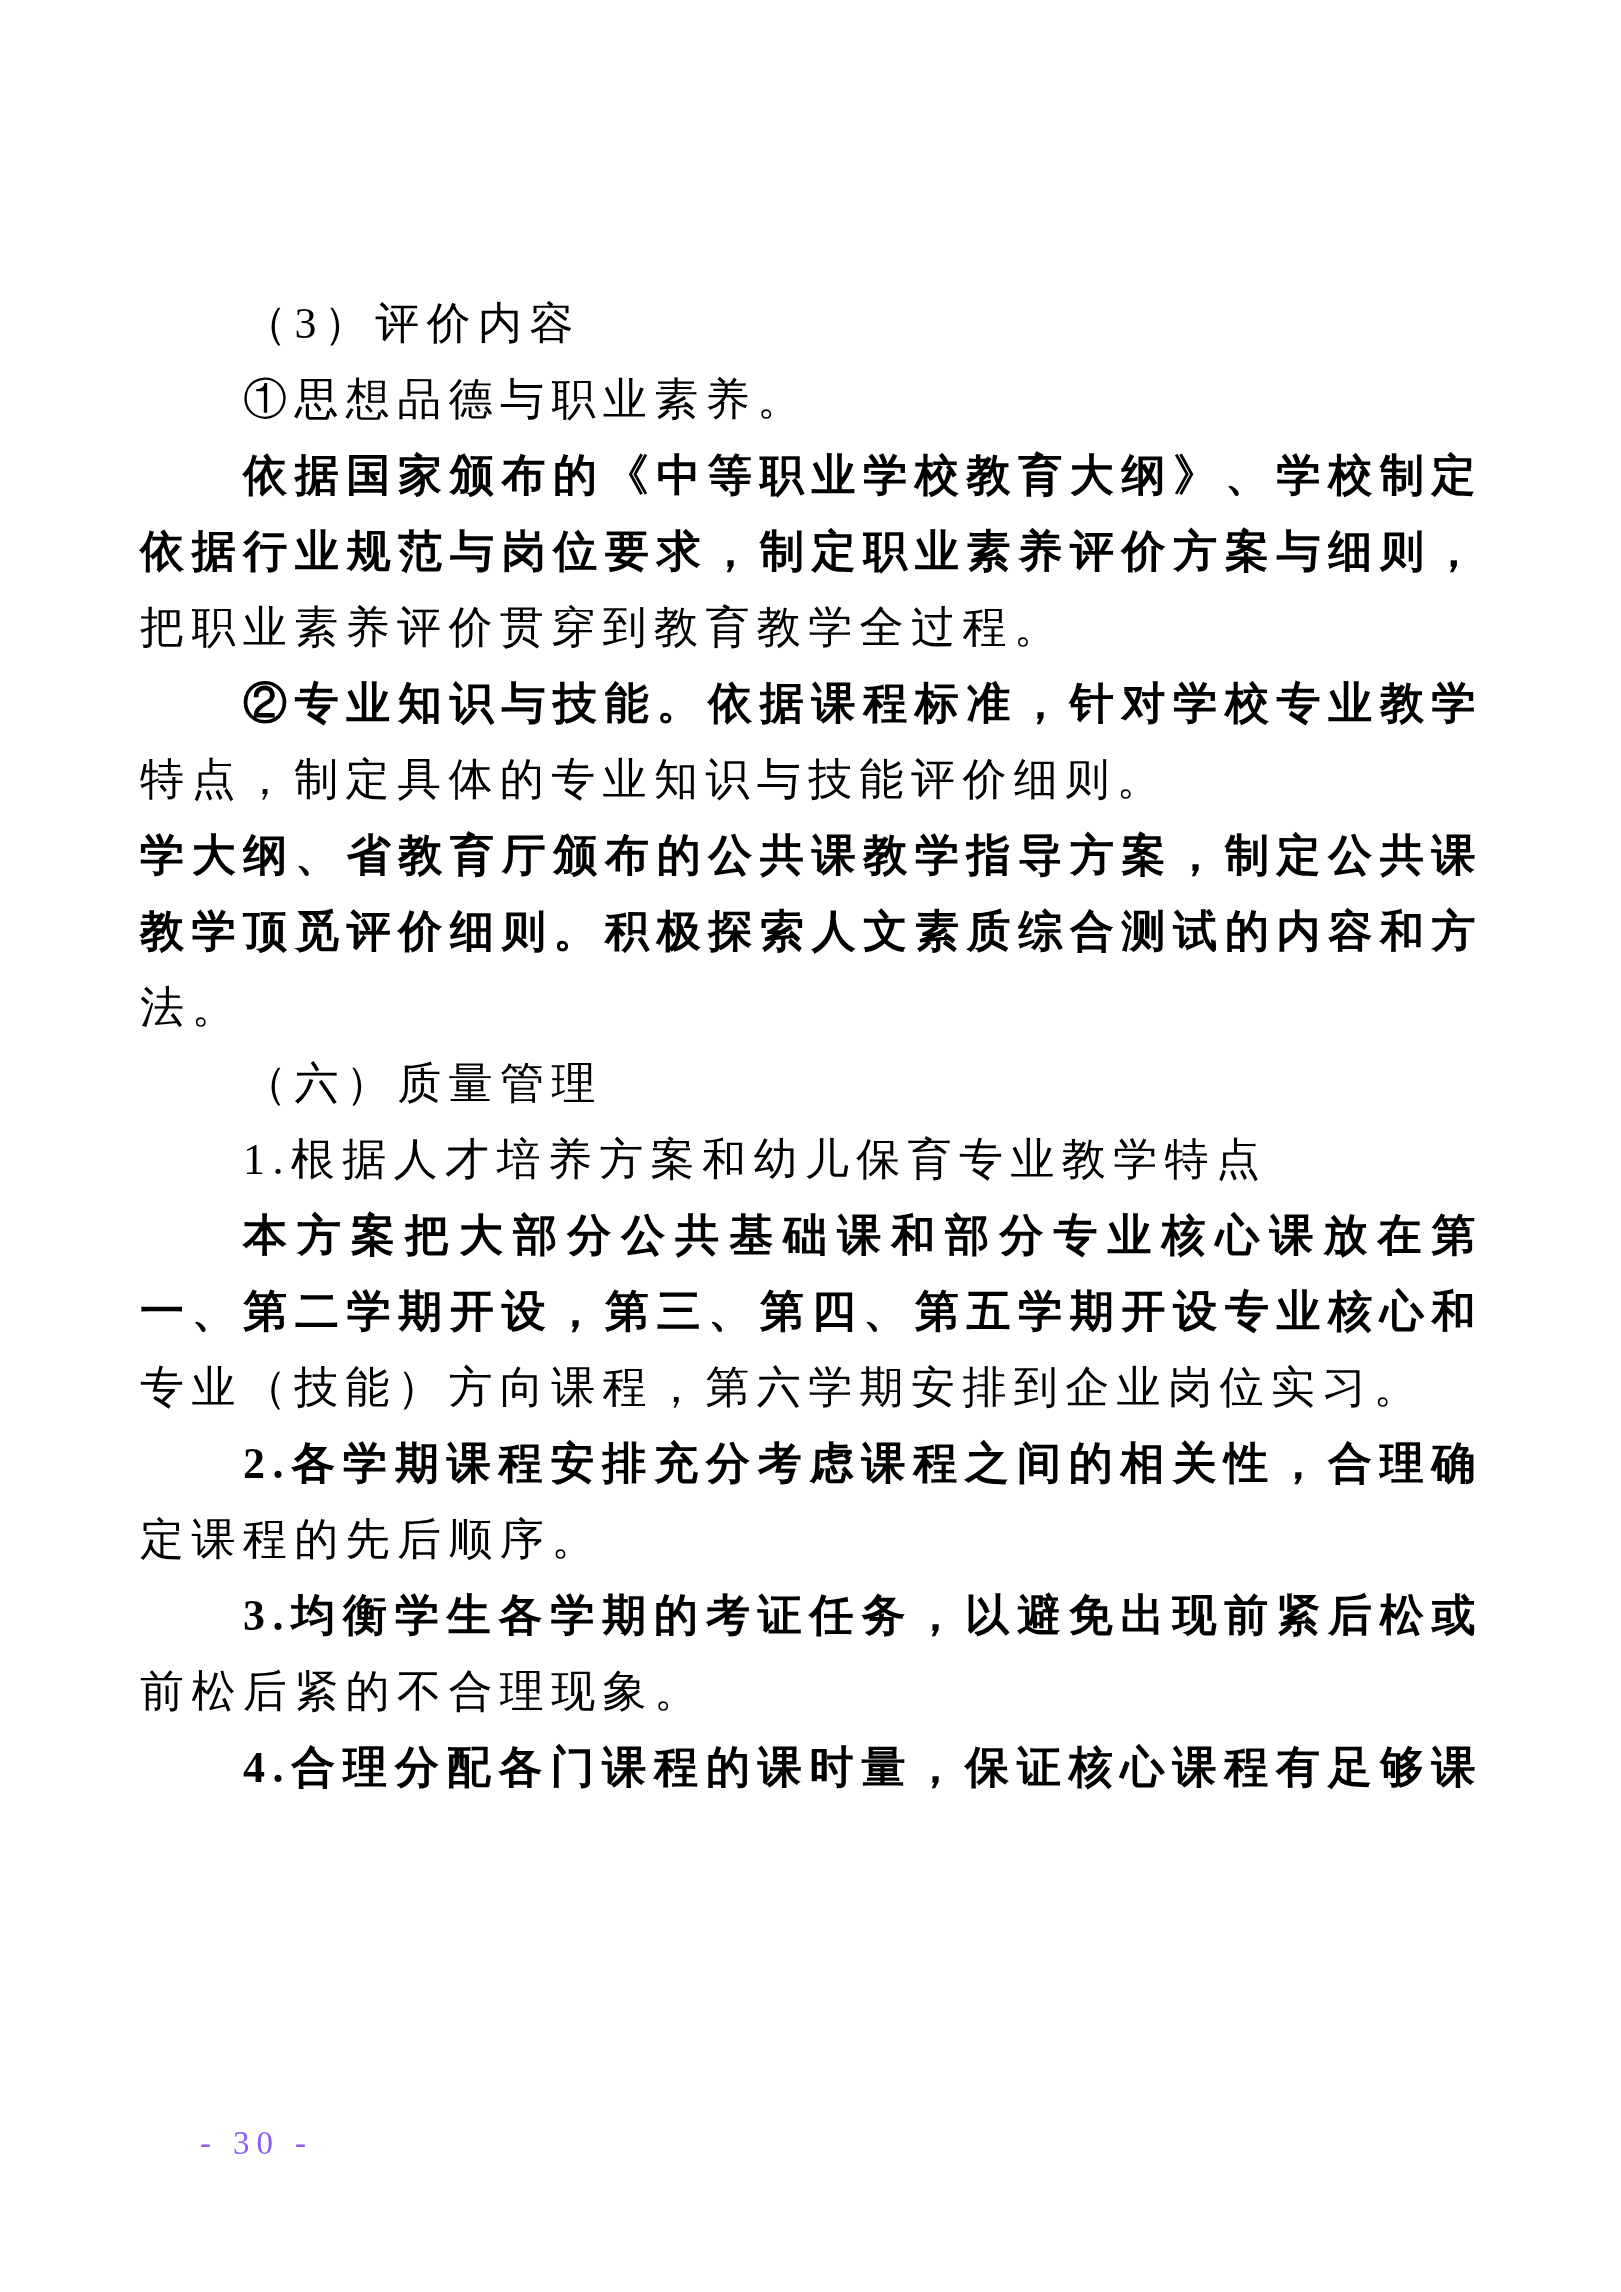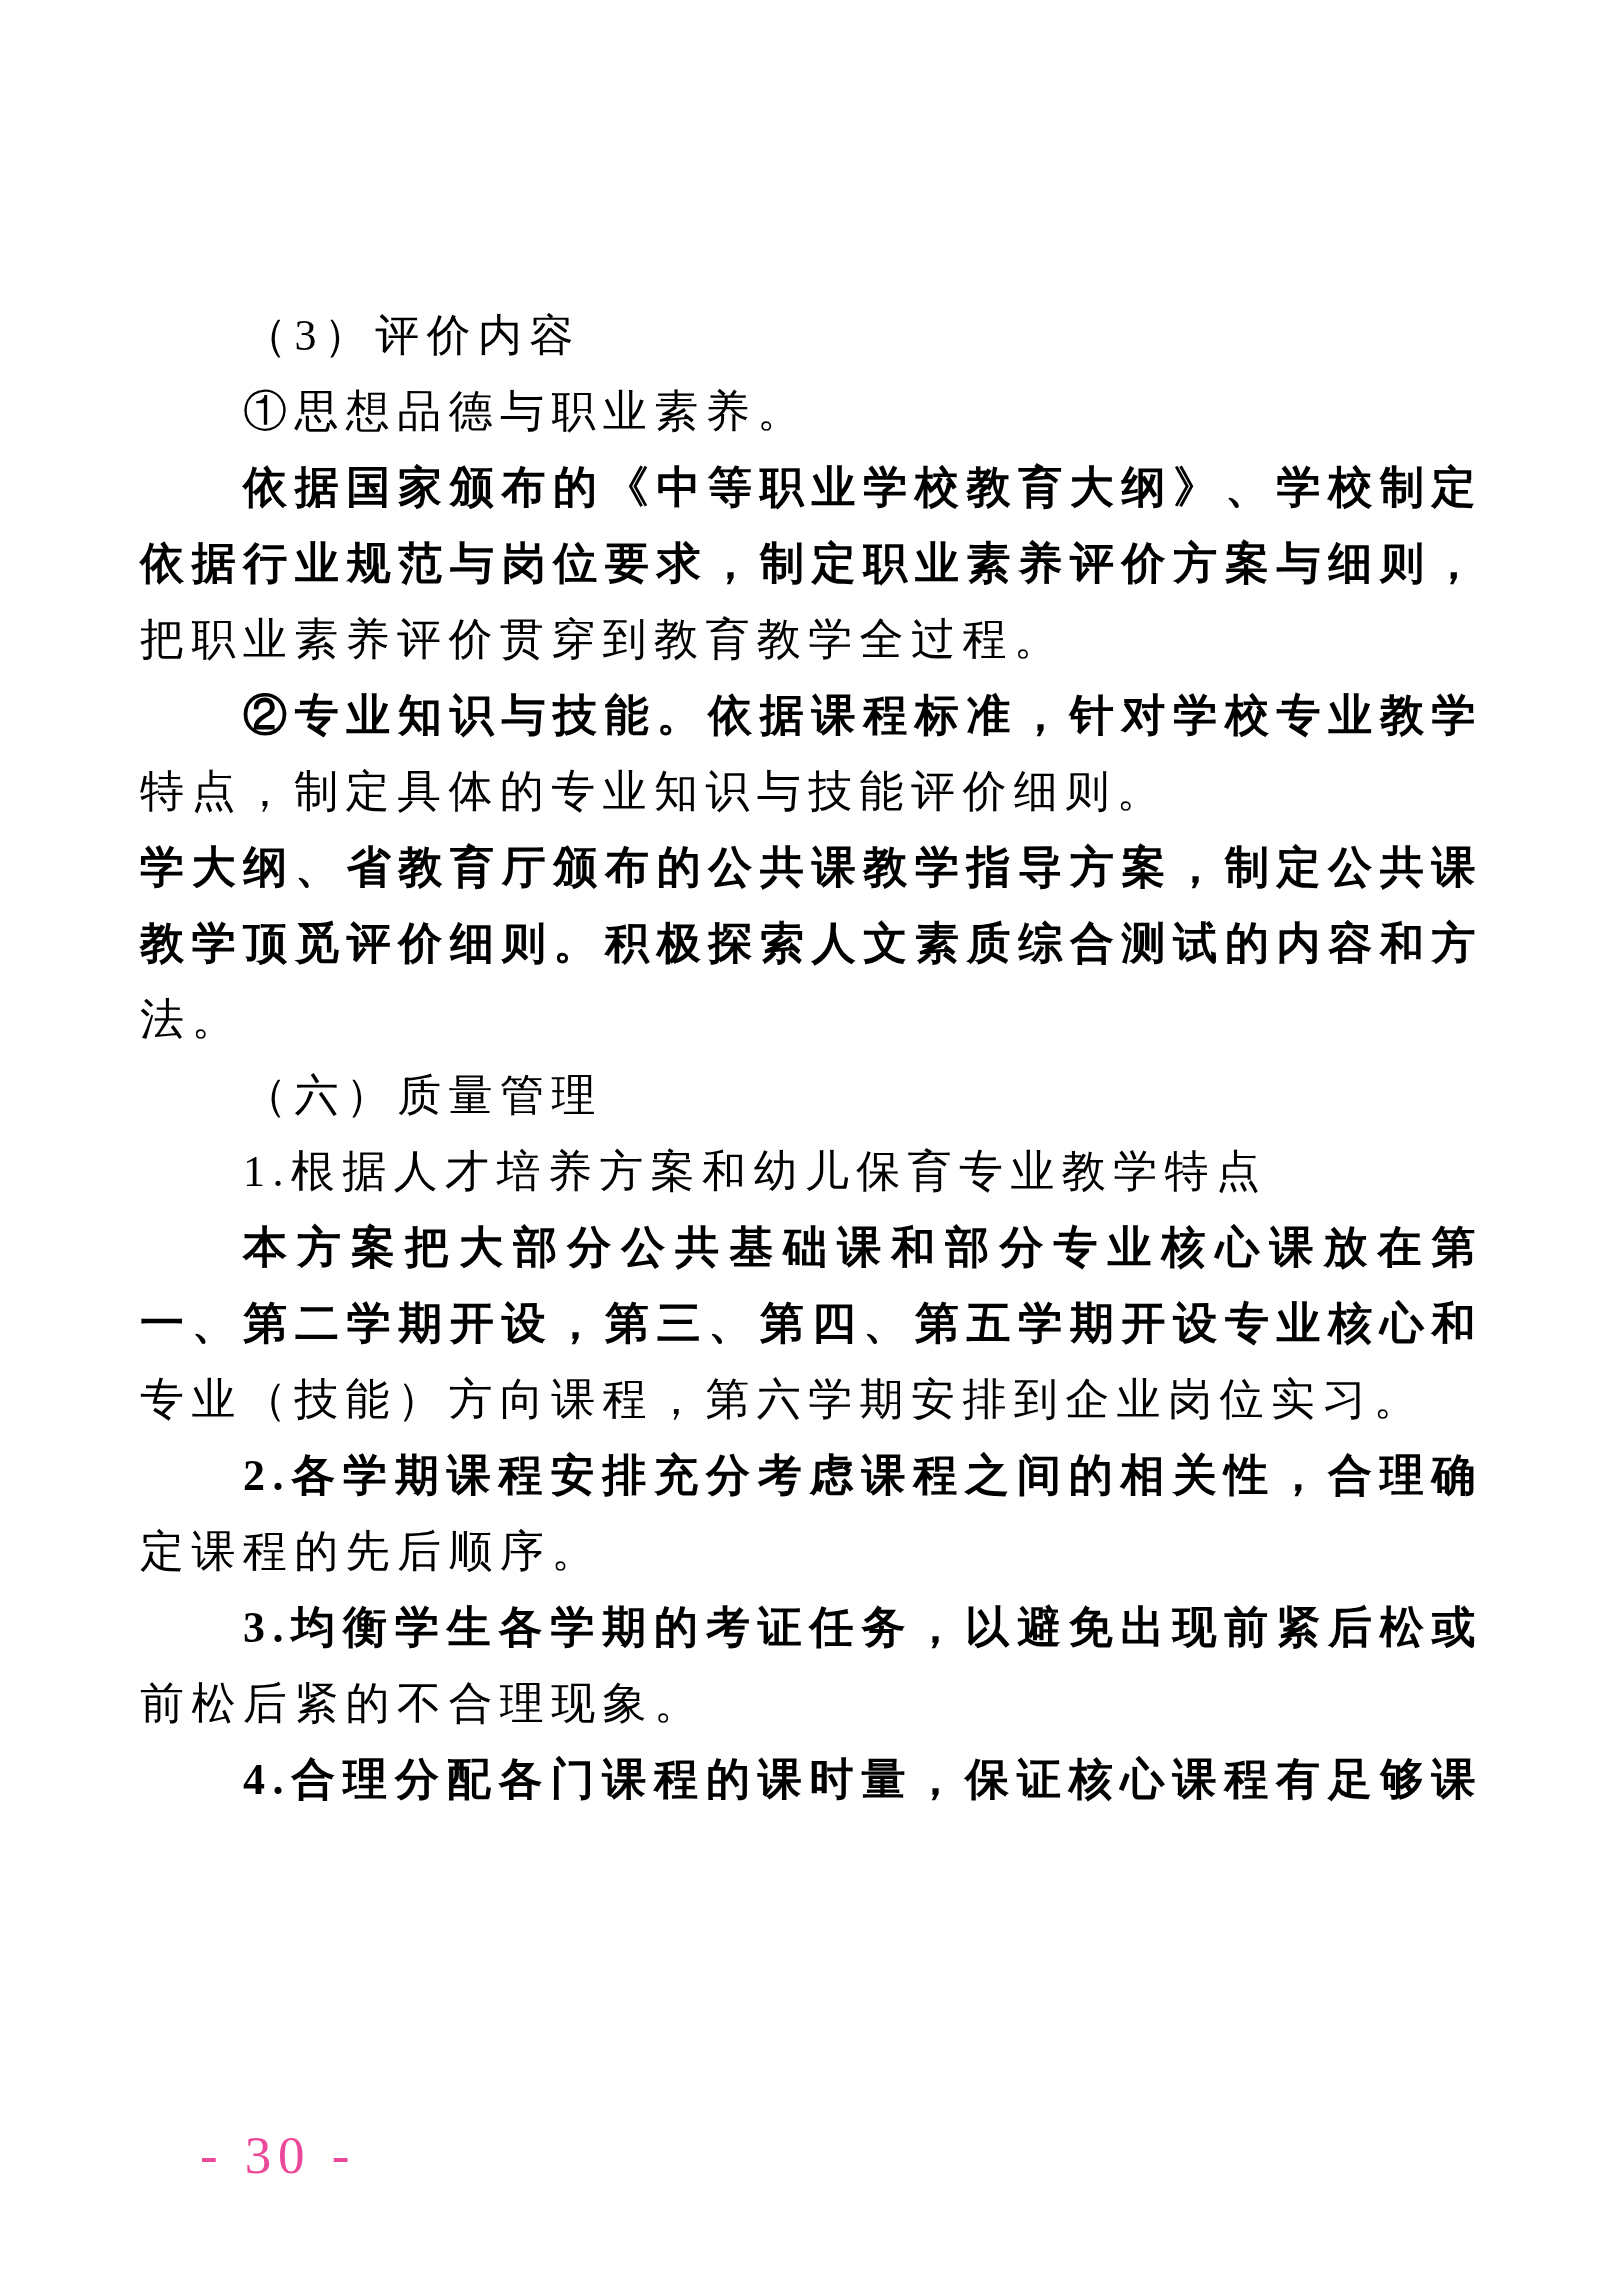--- a/index.html
+++ b/index.html
@@ -12,21 +12,21 @@
     width: 1621px;
     height: 2293px;
     background: #ffffff;
     font-family: "Liberation Serif", "DejaVu Serif", serif;
     color: #000000;
     overflow: hidden;
   }
   .content {
     position: absolute;
     left: 140px;
-    top: 298px;
+    top: 286px;
     width: 1343px;
     font-size: 44px;
     line-height: 76px;
     letter-spacing: 7.4px;
   }
   .line {
     min-height: 76px;
   }
   
   .j {
@@ -35,23 +35,23 @@
     font-weight: bold;
   }
   
   .ind {
     text-indent: 103px;
   }
   .footer {
     position: absolute;
     left: 200px;
     top: 2125px;
-    font-size: 53px;
+    font-size: 33px;
     letter-spacing: 6.9px;
-    color: #ec4899;
+    color: #8b5cf6;
   }
 </style>
 </head>
 <body>
 
 <div class="page">
   <div class="content">
     <div class="line ind">（3）评价内容</div>
     <div class="line ind">①思想品德与职业素养。</div>
     <div class="line ind j">依据国家颁布的《中等职业学校教育大纲》、学校制定</div>

